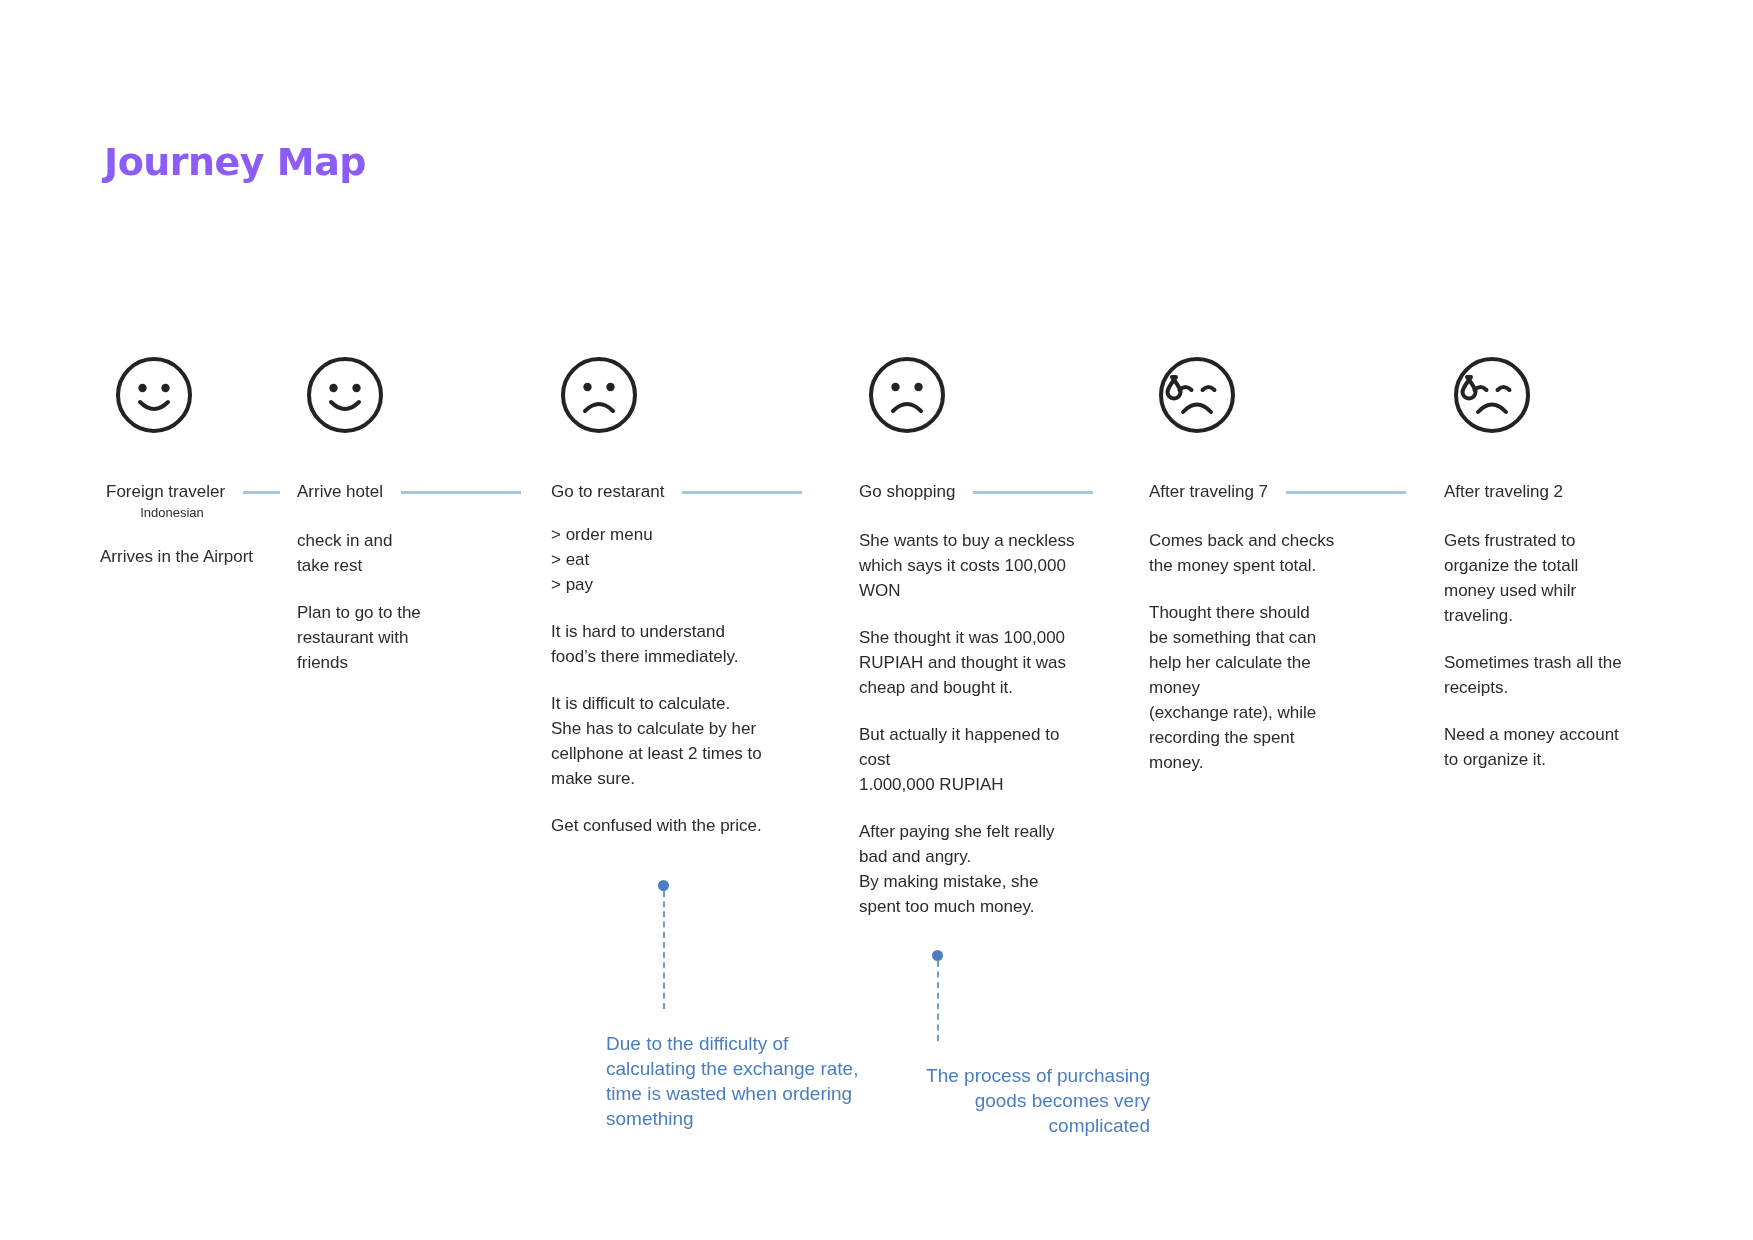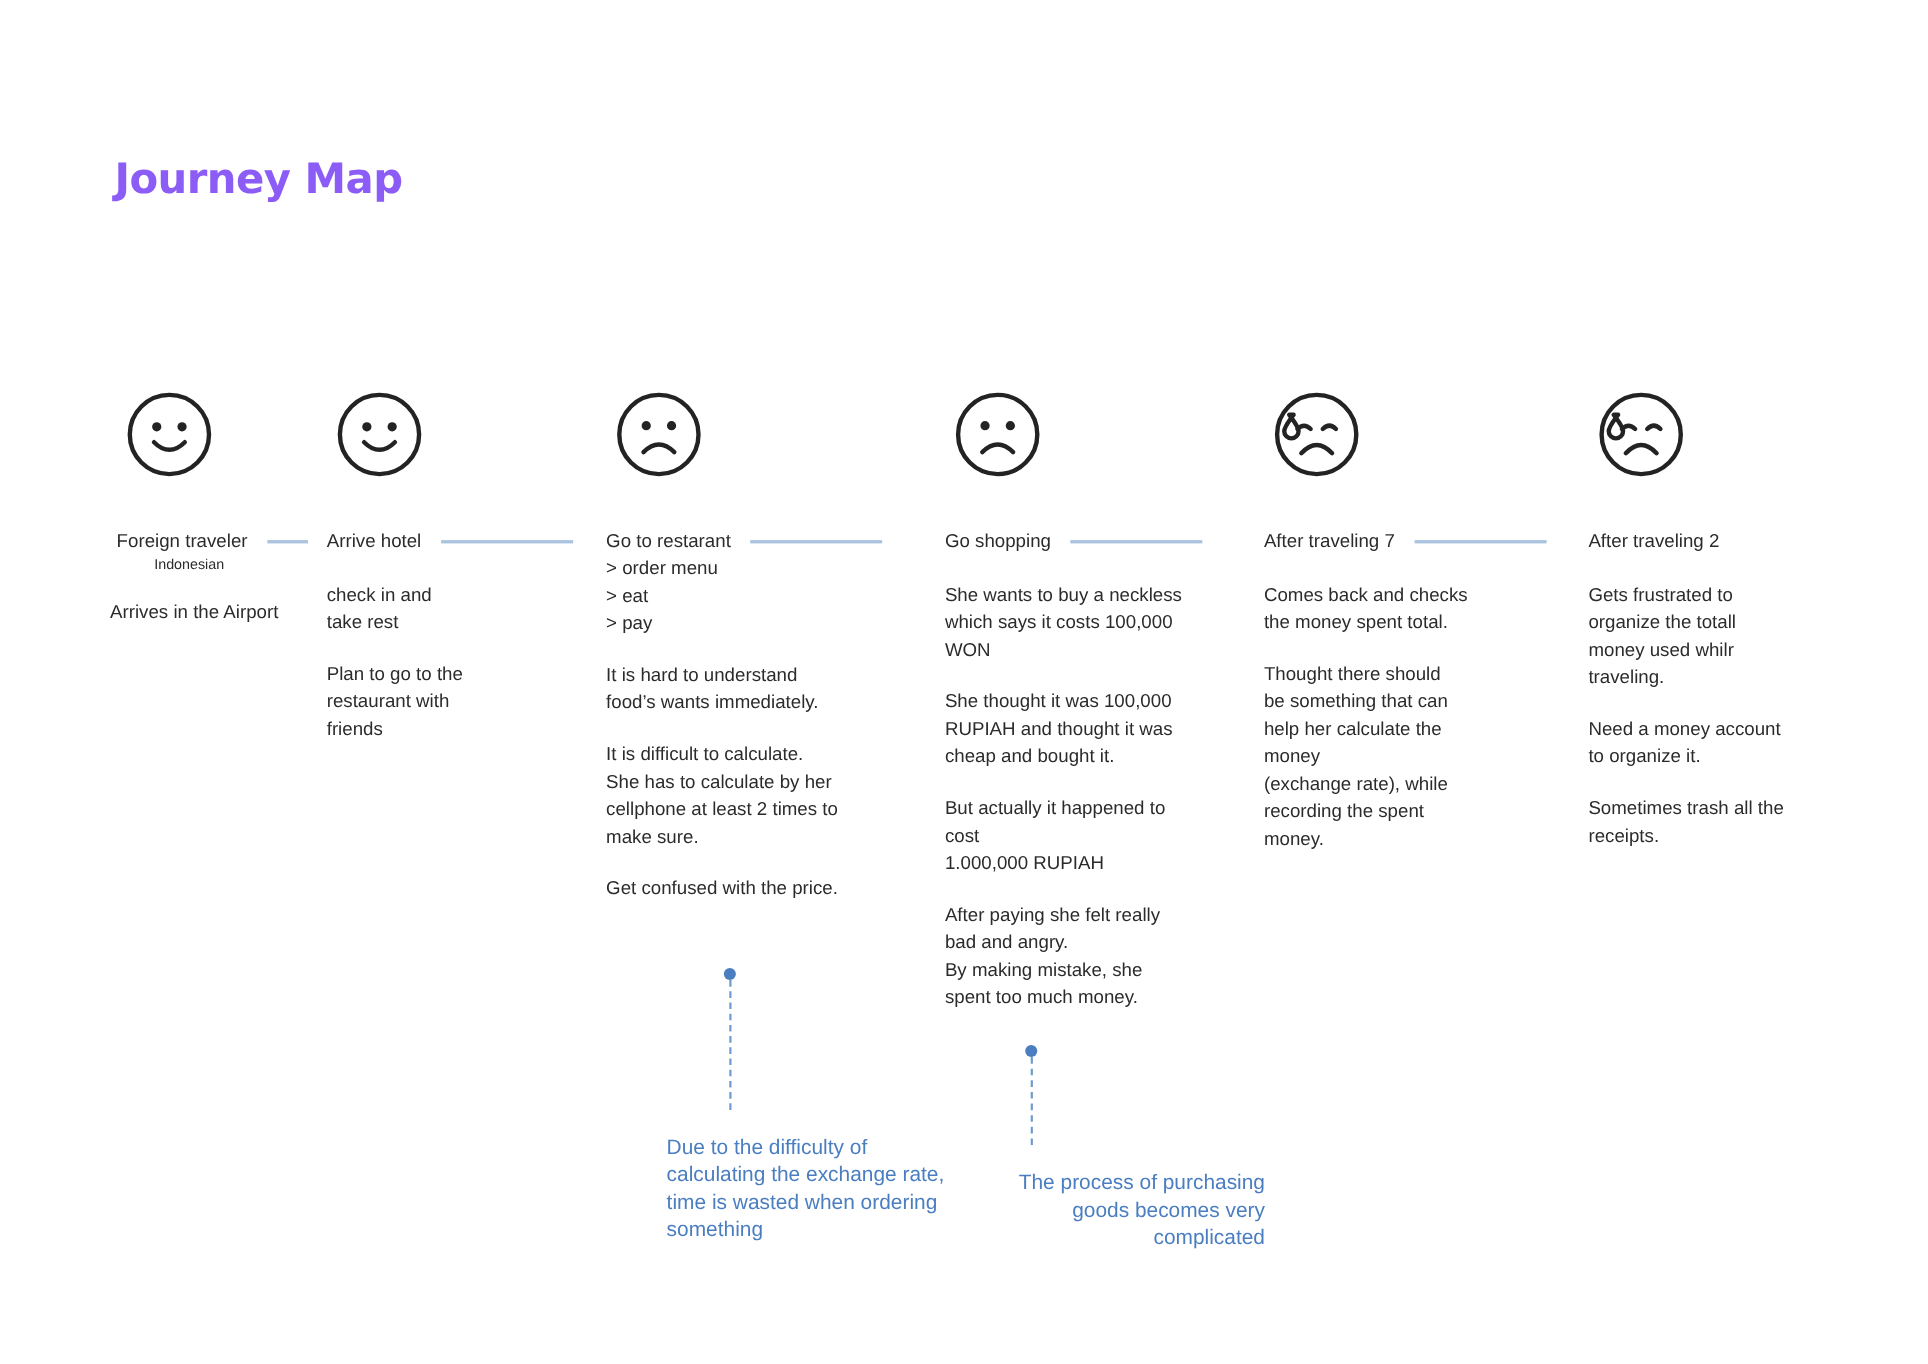--- a/index.html
+++ b/index.html
@@ -95,21 +95,21 @@
   .stage-body {
     margin-top: 0px;
   }
   .para {
     font-size: 17px;
     line-height: 25px;
     color: #2b2b2b;
     margin-top: 22px;
     white-space: pre-line;
   }
-  .para.tight { margin-top: 0; }
+  .para.tight { margin-top: 18px; }
   .para.first { margin-top: 24px; }
 
   
   .insight {
     position: absolute;
     width: 260px;
   }
   .insight-dot {
     width: 11px;
     height: 11px;
@@ -193,21 +193,21 @@
     </div>
     <div class="stage-head">
       <span class="stage-label">Go to restarant</span>
       <span class="stage-rule"></span>
     </div>
     <div class="stage-body">
       <div class="para tight">&gt; order menu
 &gt; eat
 &gt; pay</div>
       <div class="para">It is hard to understand
-food’s wants immediately.</div>
+food’s there immediately.</div>
       <div class="para">It is difficult to calculate.
 She has to calculate by her
 cellphone at least 2 times to
 make sure.</div>
       <div class="para">Get confused with the price.</div>
     </div>
   </div>
 
   <div class="stage stage-3">
     <div class="face-wrap">
@@ -278,24 +278,24 @@
     </div>
     <div class="stage-head">
       <span class="stage-label">After traveling 2</span>
 
     </div>
     <div class="stage-body">
       <div class="para first">Gets frustrated to
 organize the totall
 money used whilr
 traveling.</div>
+      <div class="para">Sometimes trash all the
+receipts.</div>
       <div class="para">Need a money account
 to organize it.</div>
-      <div class="para">Sometimes trash all the
-receipts.</div>
     </div>
   </div>
 
 </div>
 
 <div class="insight" id="insight-0">
   <div class="insight-dot"></div>
   <div class="insight-line"></div>
   <div class="insight-text">Due to the difficulty of
 calculating the exchange rate,

